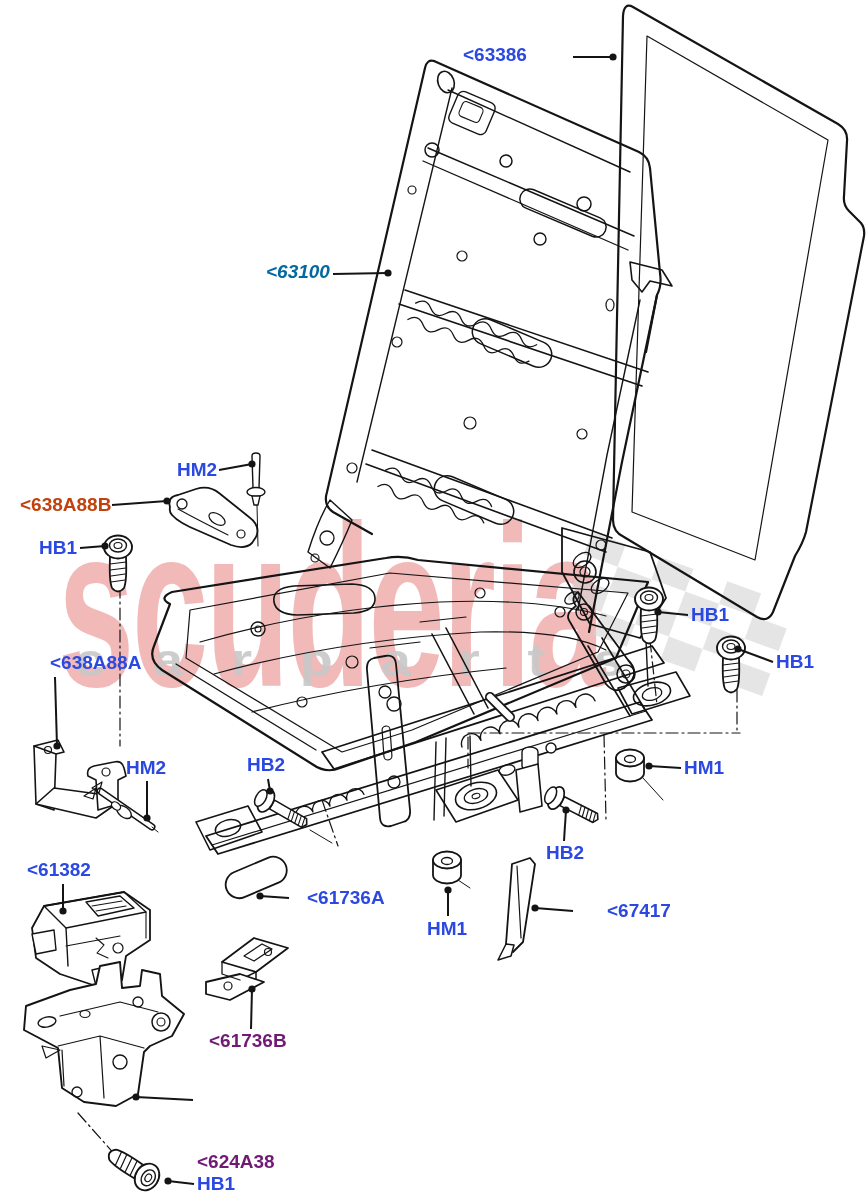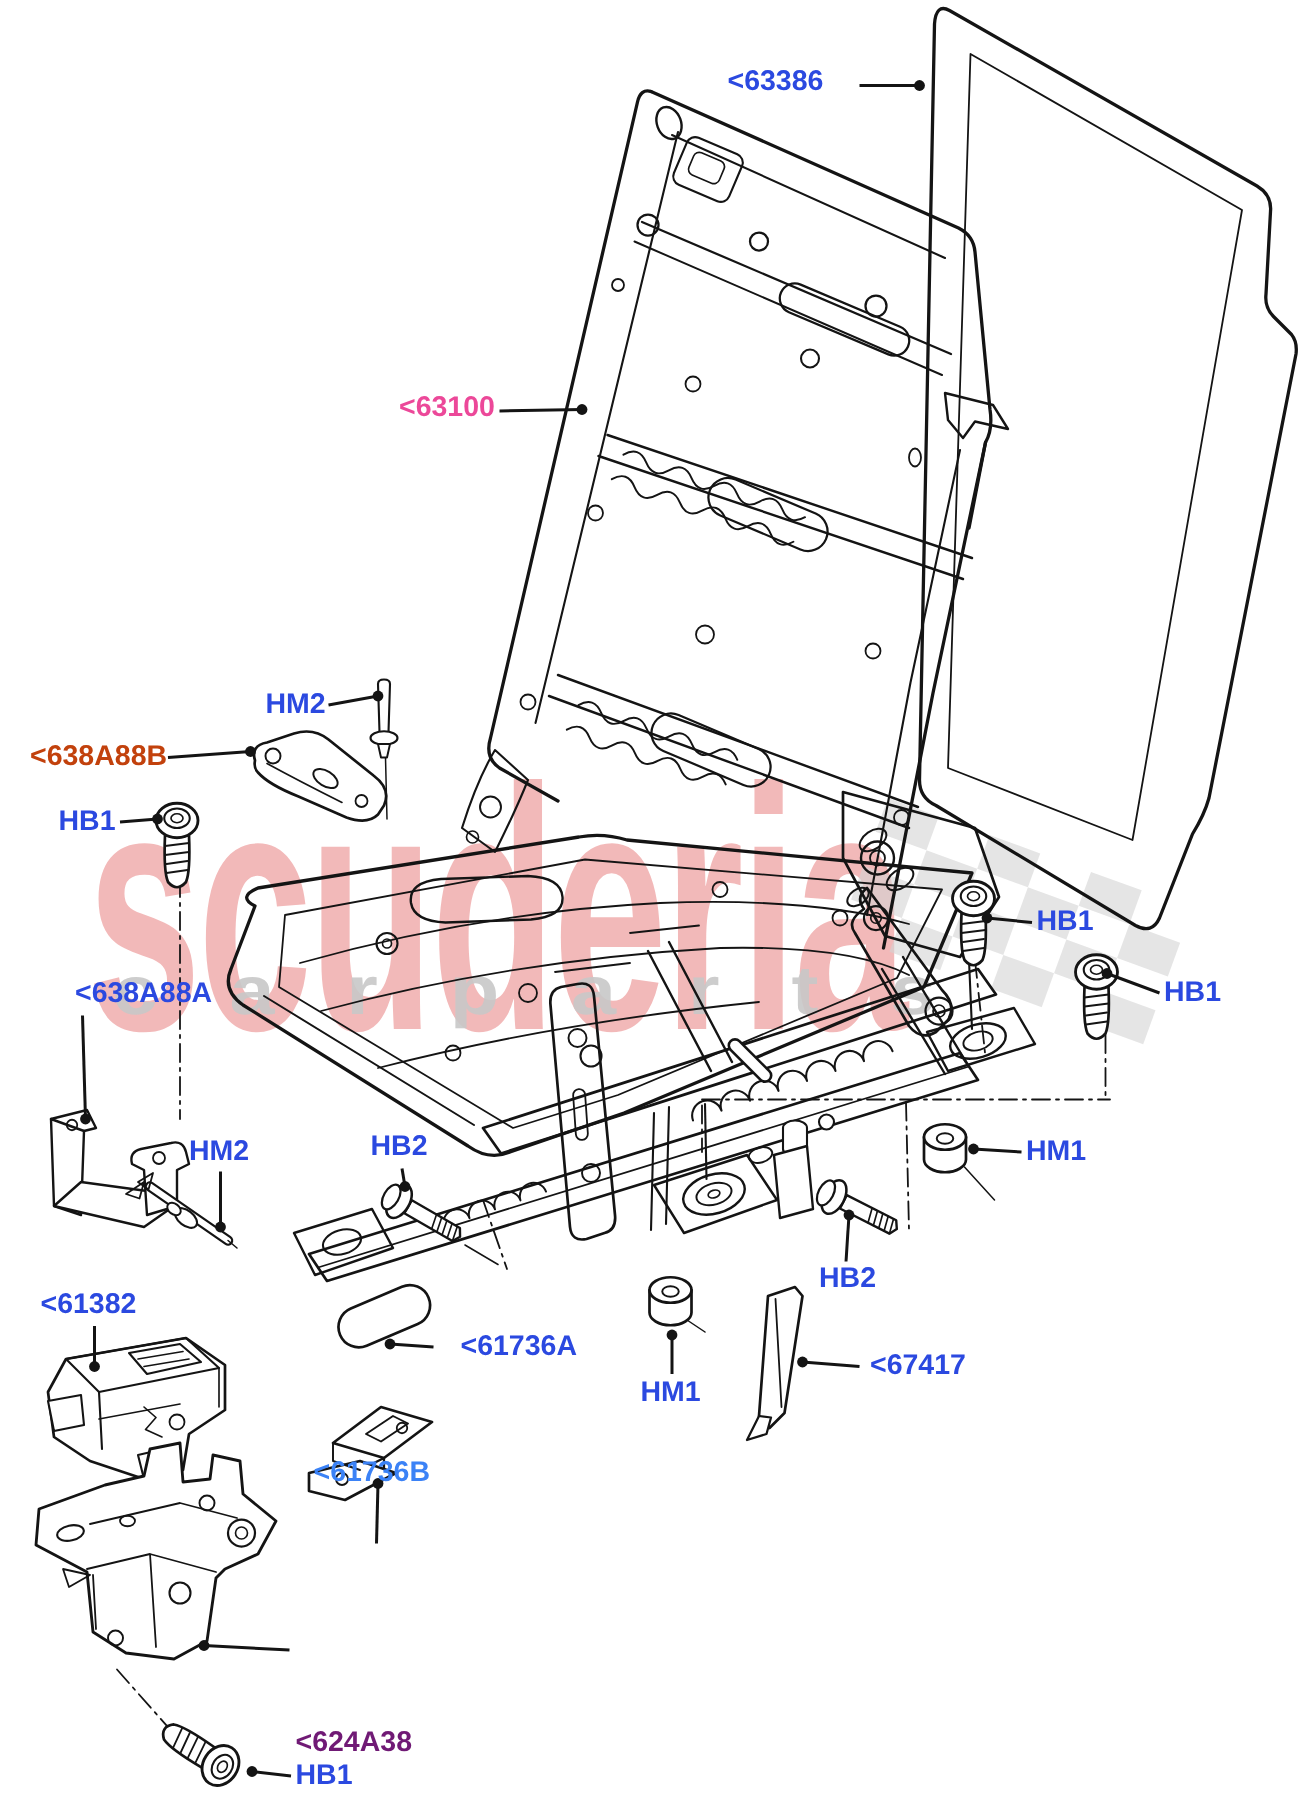--- a/index.html
+++ b/index.html
@@ -313,34 +313,34 @@
         <line x1="251" y1="1029" x2="252" y2="989" stroke="#141414" stroke-width="2"></line>
         <circle cx="252" cy="989" r="3.6" fill="#141414"></circle>
         <line x1="193" y1="1100" x2="136" y2="1097" stroke="#141414" stroke-width="2"></line>
         <circle cx="136" cy="1097" r="3.6" fill="#141414"></circle>
         <line x1="194" y1="1184" x2="168" y2="1181" stroke="#141414" stroke-width="2"></line>
         <circle cx="168" cy="1181" r="3.6" fill="#141414"></circle>
       </g>
 </svg>
 
 <div id="labels-layer">
-      <div class="part-label" style="left: 485px; top: 45px; color: rgb(43, 73, 224);">&lt;63386</div>
-      <div class="part-label" style="left: 266px; top: 262px; color: #ec4899;">&lt;63100</div>
+      <div class="part-label" style="left: 463px; top: 45px; color: rgb(43, 73, 224);">&lt;63386</div>
+      <div class="part-label" style="left: 266px; top: 262px; color: #0369a1; font-style: italic;">&lt;63100</div>
       <div class="part-label" style="left: 177px; top: 460px; color: rgb(43, 73, 224);">HM2</div>
       <div class="part-label" style="left: 20px; top: 495px; color: #c2410c;">&lt;638A88B</div>
       <div class="part-label" style="left: 39px; top: 538px; color: rgb(43, 73, 224);">HB1</div>
       <div class="part-label" style="left: 691px; top: 605px; color: rgb(43, 73, 224);">HB1</div>
       <div class="part-label" style="left: 776px; top: 652px; color: rgb(43, 73, 224);">HB1</div>
       <div class="part-label" style="left: 2px; top: 653px; color: rgb(43, 73, 224); margin-left: 48px;">&lt;638A88A</div>
       <div class="part-label" style="left: 126px; top: 758px; color: rgb(43, 73, 224);">HM2</div>
       <div class="part-label" style="left: 247px; top: 755px; color: rgb(43, 73, 224);">HB2</div>
       <div class="part-label" style="left: 684px; top: 758px; color: rgb(43, 73, 224);">HM1</div>
       <div class="part-label" style="left: 546px; top: 843px; color: rgb(43, 73, 224);">HB2</div>
       <div class="part-label" style="left: 27px; top: 860px; color: rgb(43, 73, 224); text-align: center;">&lt;61382</div>
       <div class="part-label" style="left: 292px; top: 888px; color: rgb(43, 73, 224); margin-left: 15px;">&lt;61736A</div>
       <div class="part-label" style="left: 427px; top: 919px; color: rgb(43, 73, 224);">HM1</div>
-      <div class="part-label" style="left: 580px; top: 901px; color: rgb(43, 73, 224);">&lt;67417</div>
-      <div class="part-label" style="left: 209px; top: 972px; color: #3b82f6;">&lt;61736B</div>
+      <div class="part-label" style="left: 607px; top: 901px; color: rgb(43, 73, 224);">&lt;67417</div>
+      <div class="part-label" style="left: 209px; top: 1031px; color: #701a75;">&lt;61736B</div>
       <div class="part-label" style="left: 197px; top: 1152px; color: #701a75;">&lt;624A38</div>
       <div class="part-label" style="left: 197px; top: 1174px; color: rgb(43, 73, 224);">HB1</div>
     </div>
 
 </div>
 
 </body></html>

